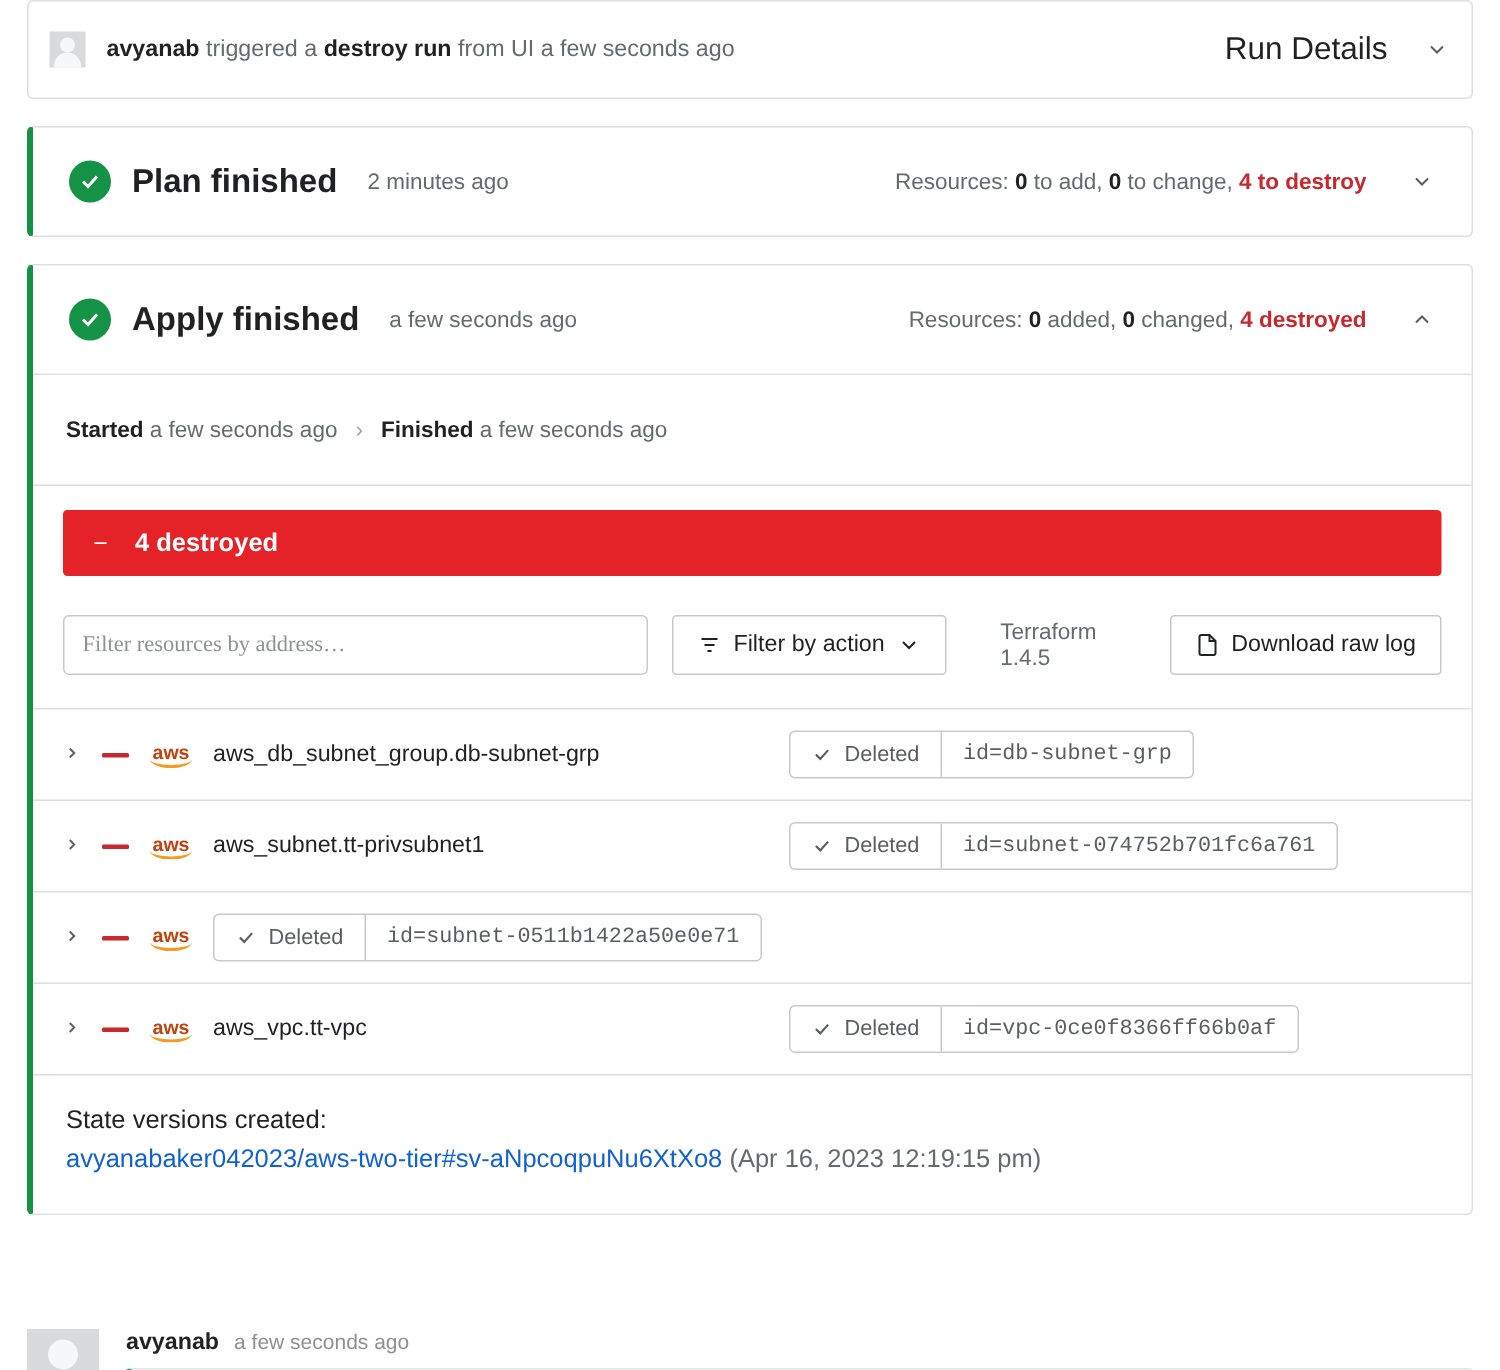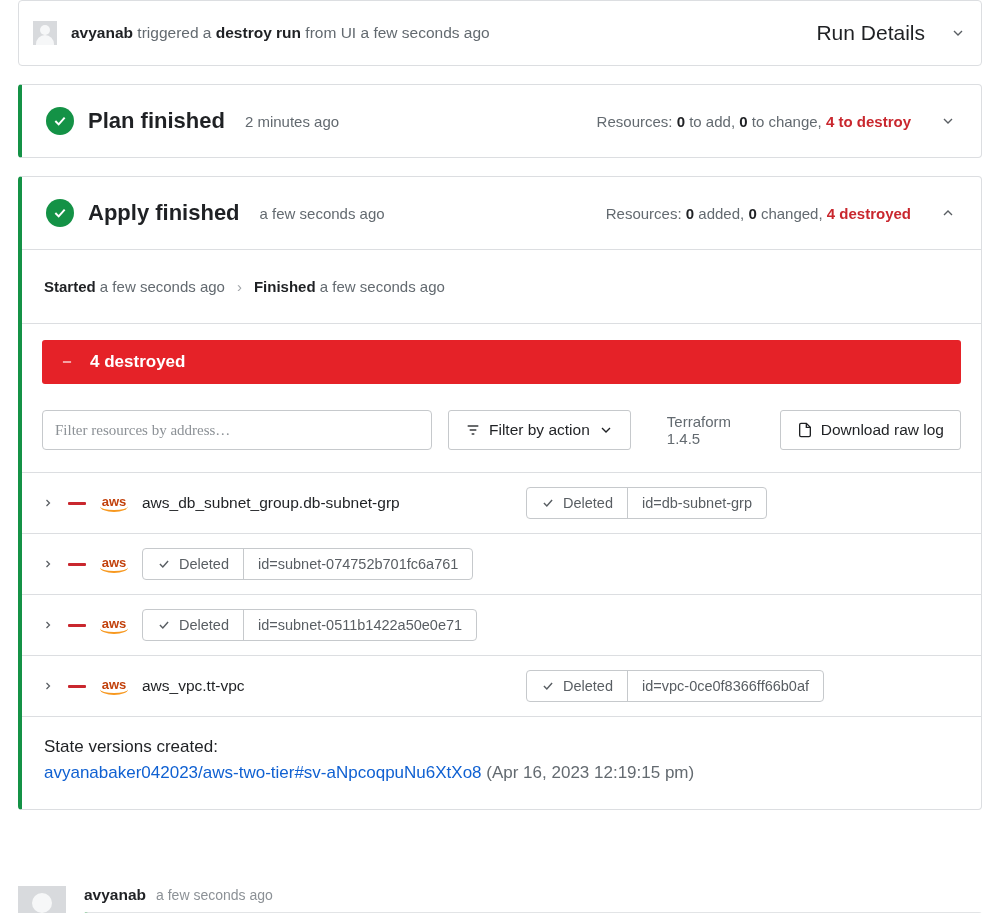--- a/index.html
+++ b/index.html
@@ -112,21 +112,21 @@
     content:"";position:absolute;left:0;right:0;bottom:0;height:5px;
     border-bottom:2.5px solid #f7981f;border-radius:0 0 60% 60%/0 0 100% 100%;
   }
   .res-addr{font-size:15.5px;color:var(--text);font-weight:500;flex:0 0 370px}
   .pill-group{
     display:inline-flex;align-items:flex-end;border:1px solid var(--border);border-radius:4px;overflow:hidden;
     font-size:14.5px;
   }
   .pill-left{display:flex;align-items:center;gap:8px;padding:7px 14px;color:var(--gray)}
   .pill-left svg{width:14px;height:14px;stroke:#595e63;stroke-width:2.5;fill:none}
-  .pill-right{border-left:1px solid var(--border);padding:7px 14px;font-family:Liberation Sans, sans-serif;color:var(--gray)}
+  .pill-right{border-left:1px solid var(--border);padding:7px 14px;font-family:Liberation Mono, monospace;color:var(--gray)}
   .state-section{padding:20px 22px 26px;font-size:17px}
   .state-title{font-weight:400;margin-bottom:6px;font-size:17px}
   .state-link{color:var(--link);text-decoration:none;font-size:17px}
   .state-date{color:var(--muted);font-size:17px}
   .comment-block{display:flex;gap:18px;padding:0 18px;margin-top:40px}
   .comment-body{flex:1}
   .comment-body .meta{display:flex;align-items:baseline;gap:10px;margin-bottom:8px}
   .comment-body .meta b{font-weight:700;font-size:15.5px}
   .comment-body .meta span{color:#8c9196;font-size:14px}
   .confirm-box{
@@ -270,20 +270,21 @@
     </span>
         </div>
         <div class="resource-row">
     <span class="rchev">
       <svg viewBox="0 0 24 24">
               <polyline points="9 6 15 12 9 18"></polyline>
             </svg>
     </span>
     <span class="minus"></span>
     <span class="aws-logo">aws</span>
+    <span class="res-addr">aws_subnet.tt-privsubnet1</span>
     <span class="pill-group">
       <span class="pill-left">
         <svg viewBox="0 0 24 24">
                 <polyline points="5 12 10 17 19 7"></polyline>
               </svg>
         <span>Deleted</span>
       </span>
       <span class="pill-right">id=subnet-074752b701fc6a761</span>
     </span>
         </div>

